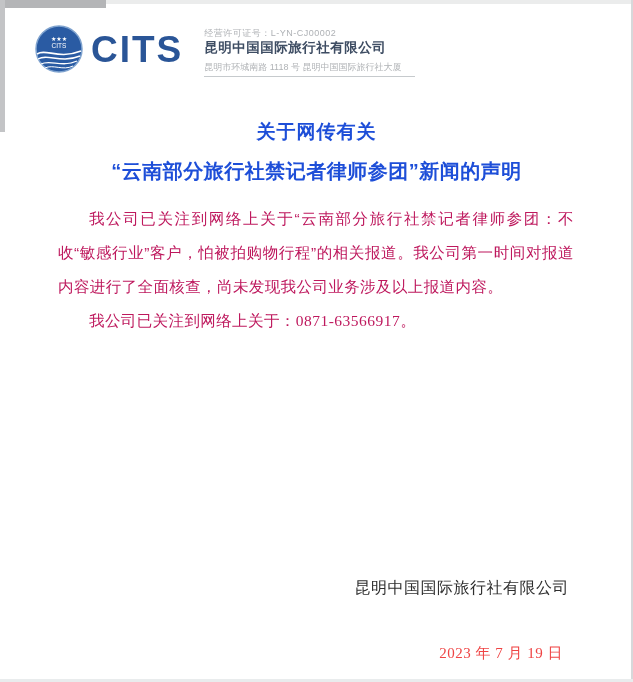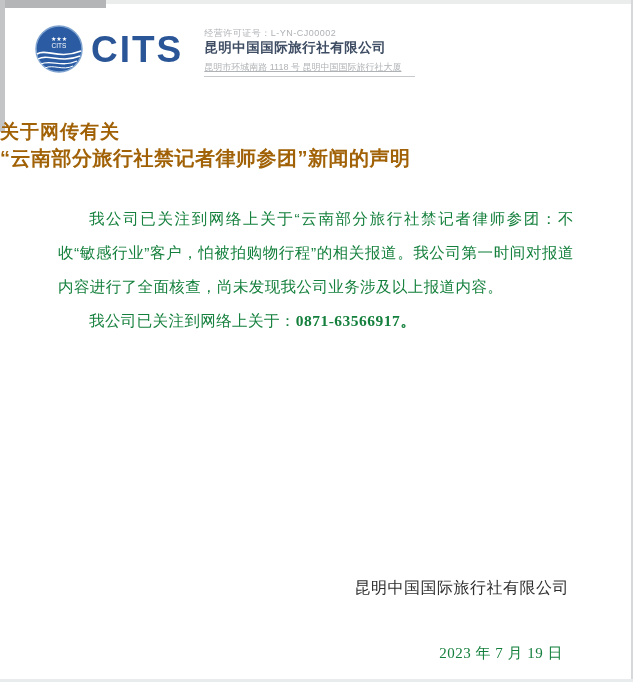--- a/index.html
+++ b/index.html
@@ -57,65 +57,64 @@
     letter-spacing: 0.5px;
   }
   .address {
     font-size: 9px;
     color: #b0b3b6;
     line-height: 13px;
     padding-bottom: 2px;
     padding-right: 14px;
     border-bottom: 1px solid #c6cacd;
     display: inline-block;
-    text-decoration: underline;
   }
 
   
   .title-block {
     position: absolute;
     top: 119px;
     left: 0;
     right: 0;
-    text-align: left;
-    color: #a16207;
+    text-align: center;
+    color: #1d4ed8;
   }
   .title-line1 { font-size: 19px; font-weight: bold; letter-spacing: 1px; }
-  .title-line2 { font-size: 20px; font-weight: bold; letter-spacing: 0.5px; }
+  .title-line2 { font-size: 20px; font-weight: bold; letter-spacing: 0.5px; margin-top: 13px; }
 
   
   .body-text {
     position: absolute;
     top: 202px;
     left: 58px;
     width: 516px;
     font-size: 15.5px;
     line-height: 34px;
-    color: #15803d;
+    color: #be185d;
     text-align: justify;
     letter-spacing: 0.4px;
   }
   .body-text p { margin: 0; text-indent: 2em; }
-  .serif-num { font-family: "Liberation Serif", serif; letter-spacing: 0.5px; font-weight: bold; }
+  .serif-num { font-family: "Liberation Serif", serif; letter-spacing: 0.5px; }
 
   
   .signature {
     position: absolute;
     top: 578px;
     right: 64px;
     font-size: 16px;
     color: #2e2e2e;
     letter-spacing: 0.5px;
   }
   .doc-date {
     position: absolute;
     top: 644px;
     right: 70px;
     font-size: 15px;
-    color: #15803d;
+    color: #ef4444;
     font-family: "Liberation Serif", serif;
     letter-spacing: 0.5px;
   }
 </style>
 </head>
 <body>
 
 <div class="page">
 
   <div class="edge-top-left"></div>

